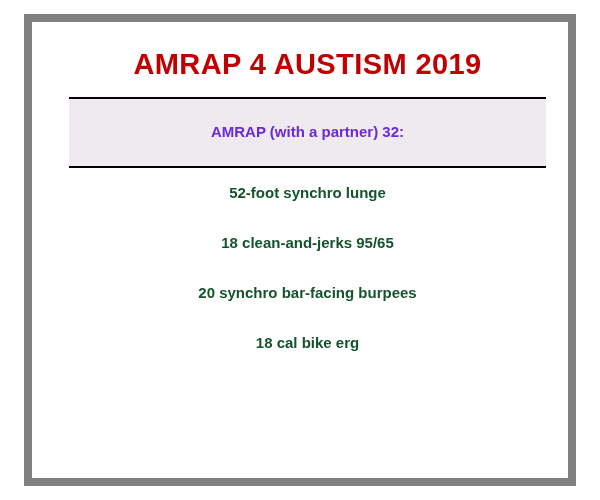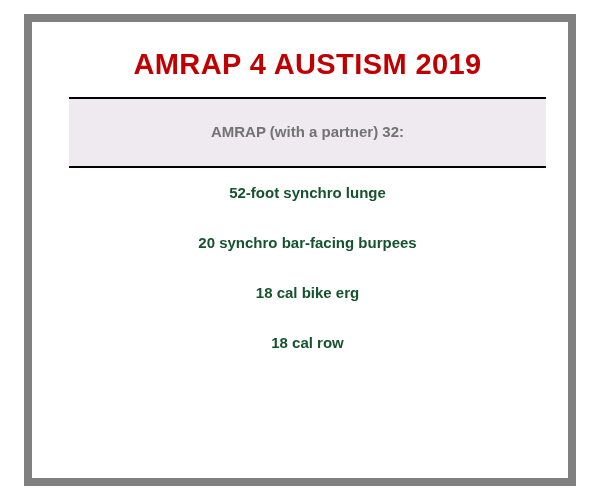--- a/index.html
+++ b/index.html
@@ -44,21 +44,21 @@
   .hl-block {
     background: #eeeaf0;
     border-top: 2px solid #000000;
     border-bottom: 2px solid #000000;
     padding: 18px 10px 20px 10px;
     text-align: center;
   }
   .hl-line {
     font-weight: bold;
     font-size: 15px;
-    color: #737373;
+    color: #6d28d9;
     margin: 6px 0;
   }
   .hl-line.second {
     margin-top: 30px;
   }
   .movements {
     padding-top: 16px;
     text-align: center;
   }
   .move {
@@ -78,19 +78,19 @@
   <div class="inner">
 
     <div class="title">AMRAP 4 AUSTISM 2019</div>
 
     <div class="hl-block">
       <div class="hl-line">AMRAP (with a partner) 32:</div>
     </div>
 
     <div class="movements">
       <div class="move">52-foot synchro lunge</div>
+      <div class="move">18 clean-and-jerks 95/65</div>
       <div class="move">20 synchro bar-facing burpees</div>
       <div class="move">18 cal bike erg</div>
-      <div class="move">18 cal row</div>
     </div>
 
   </div>
 </div>
 
 </body></html>

